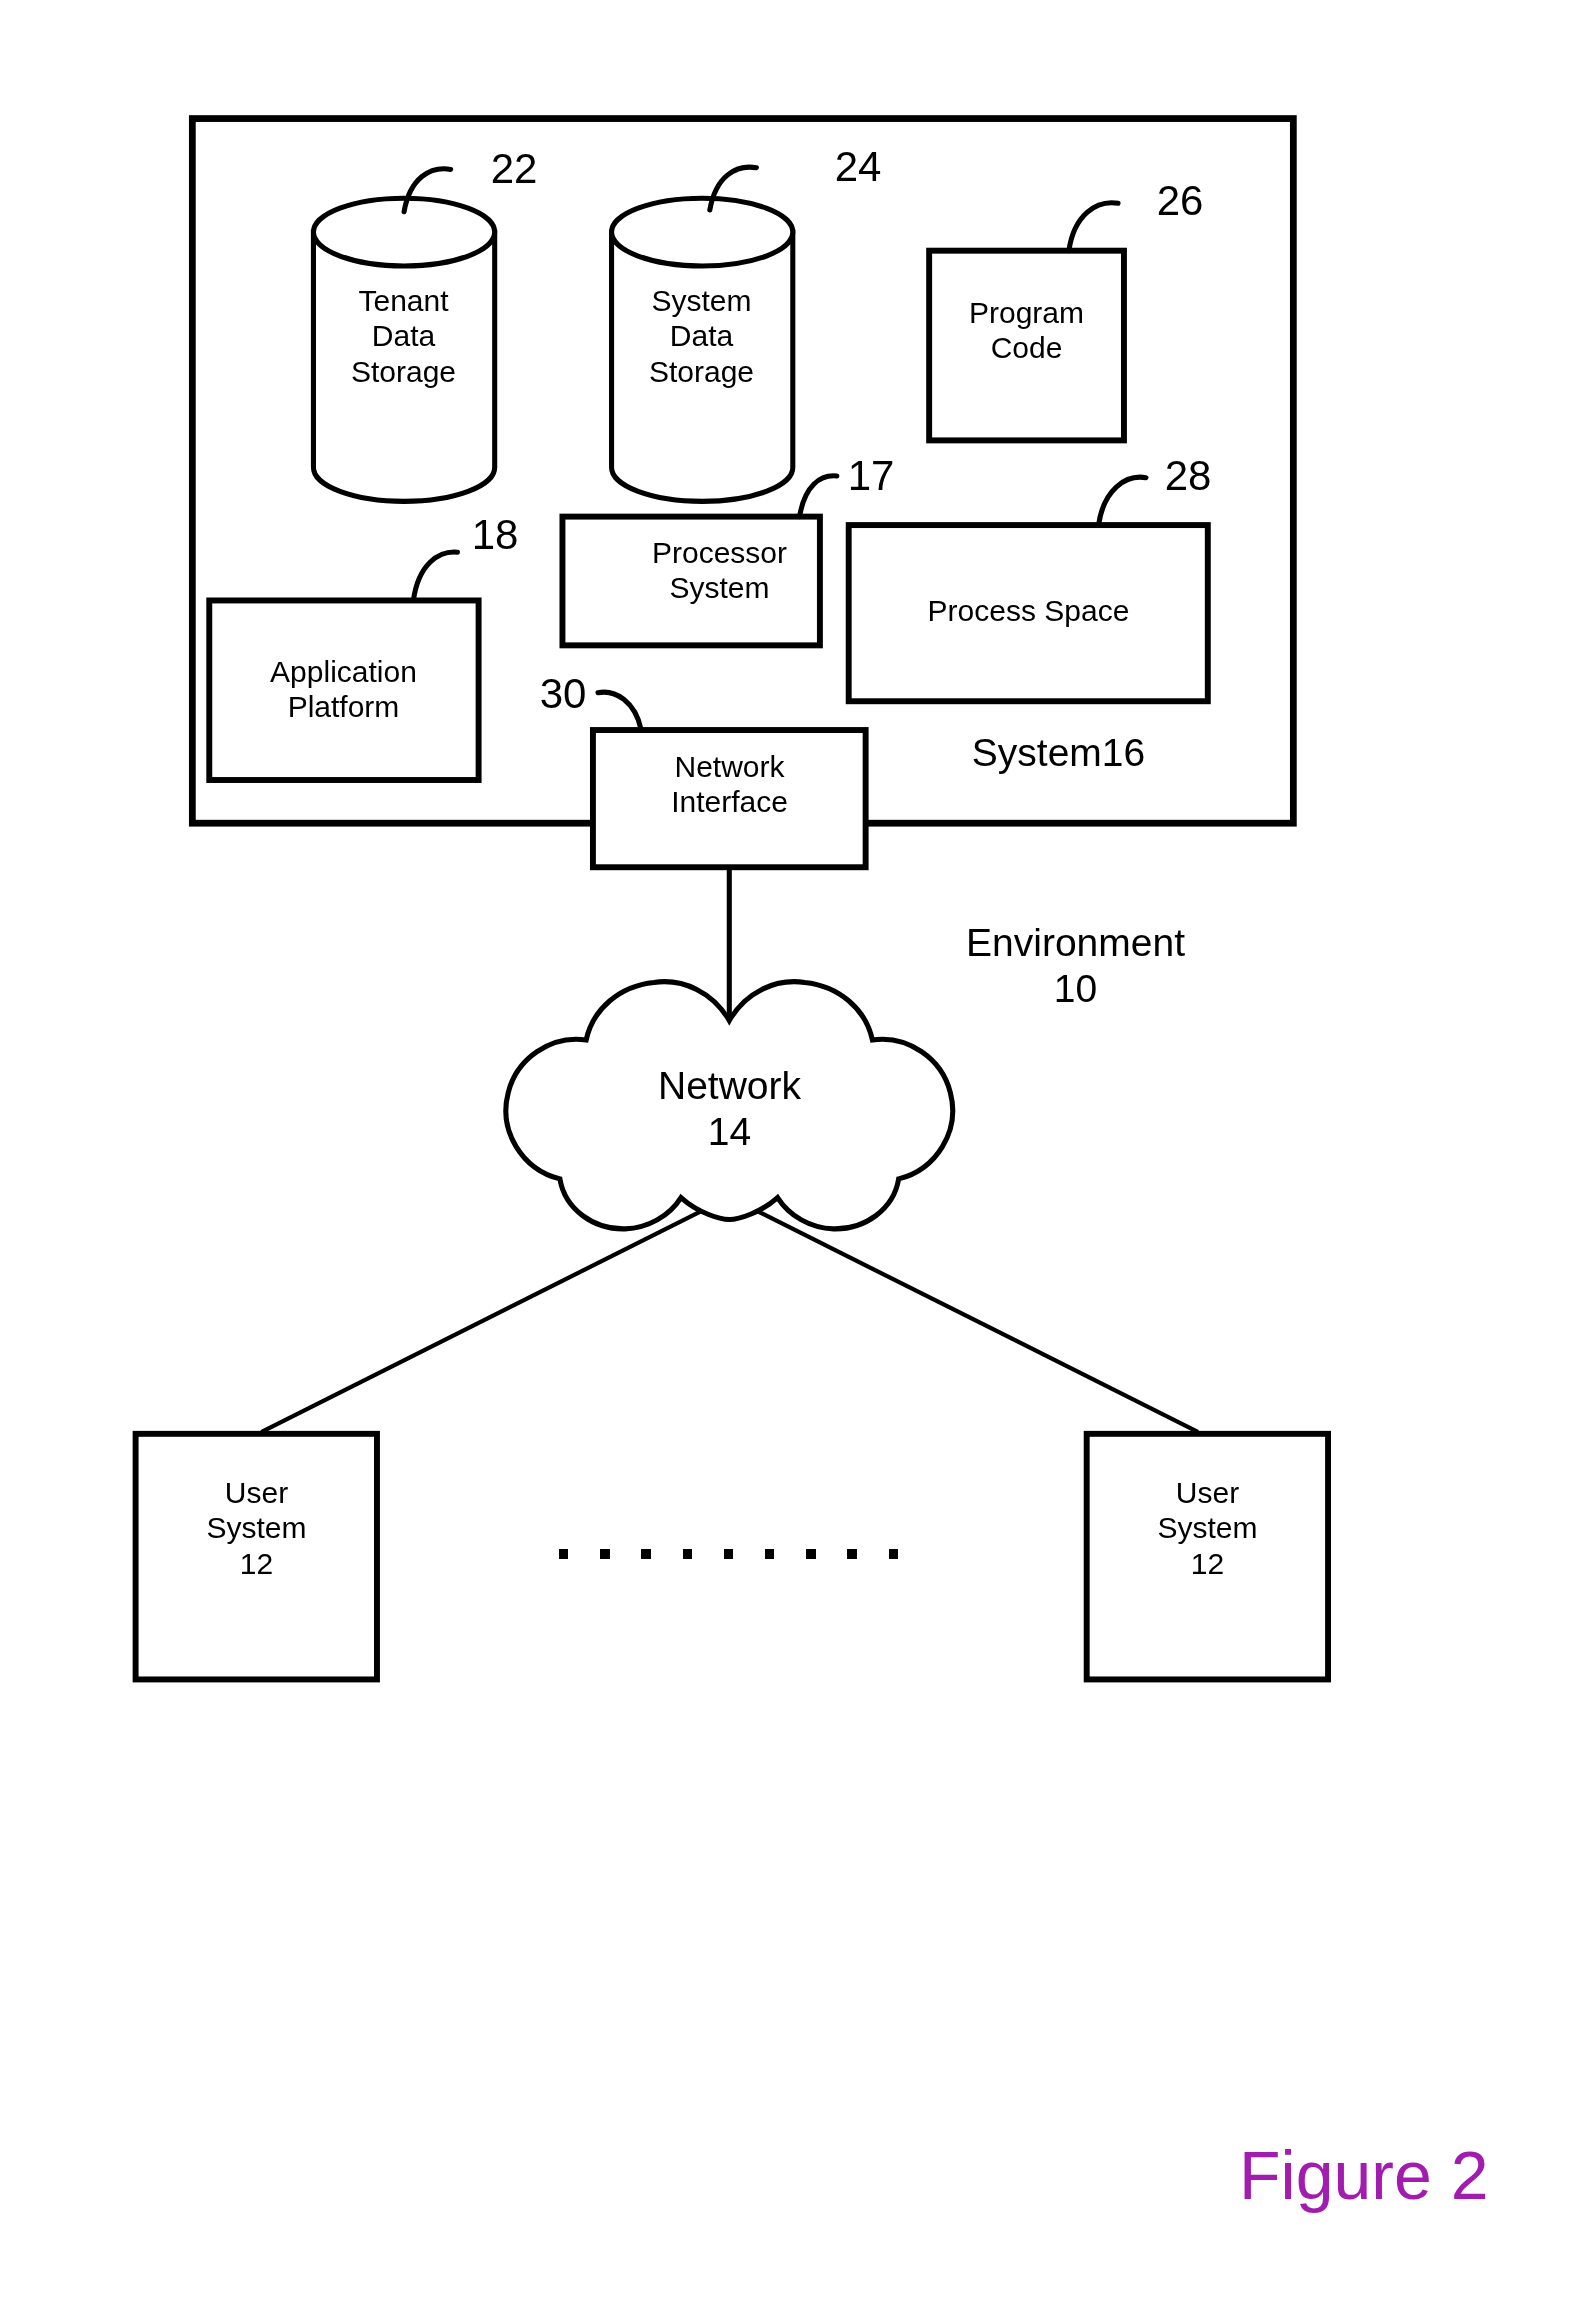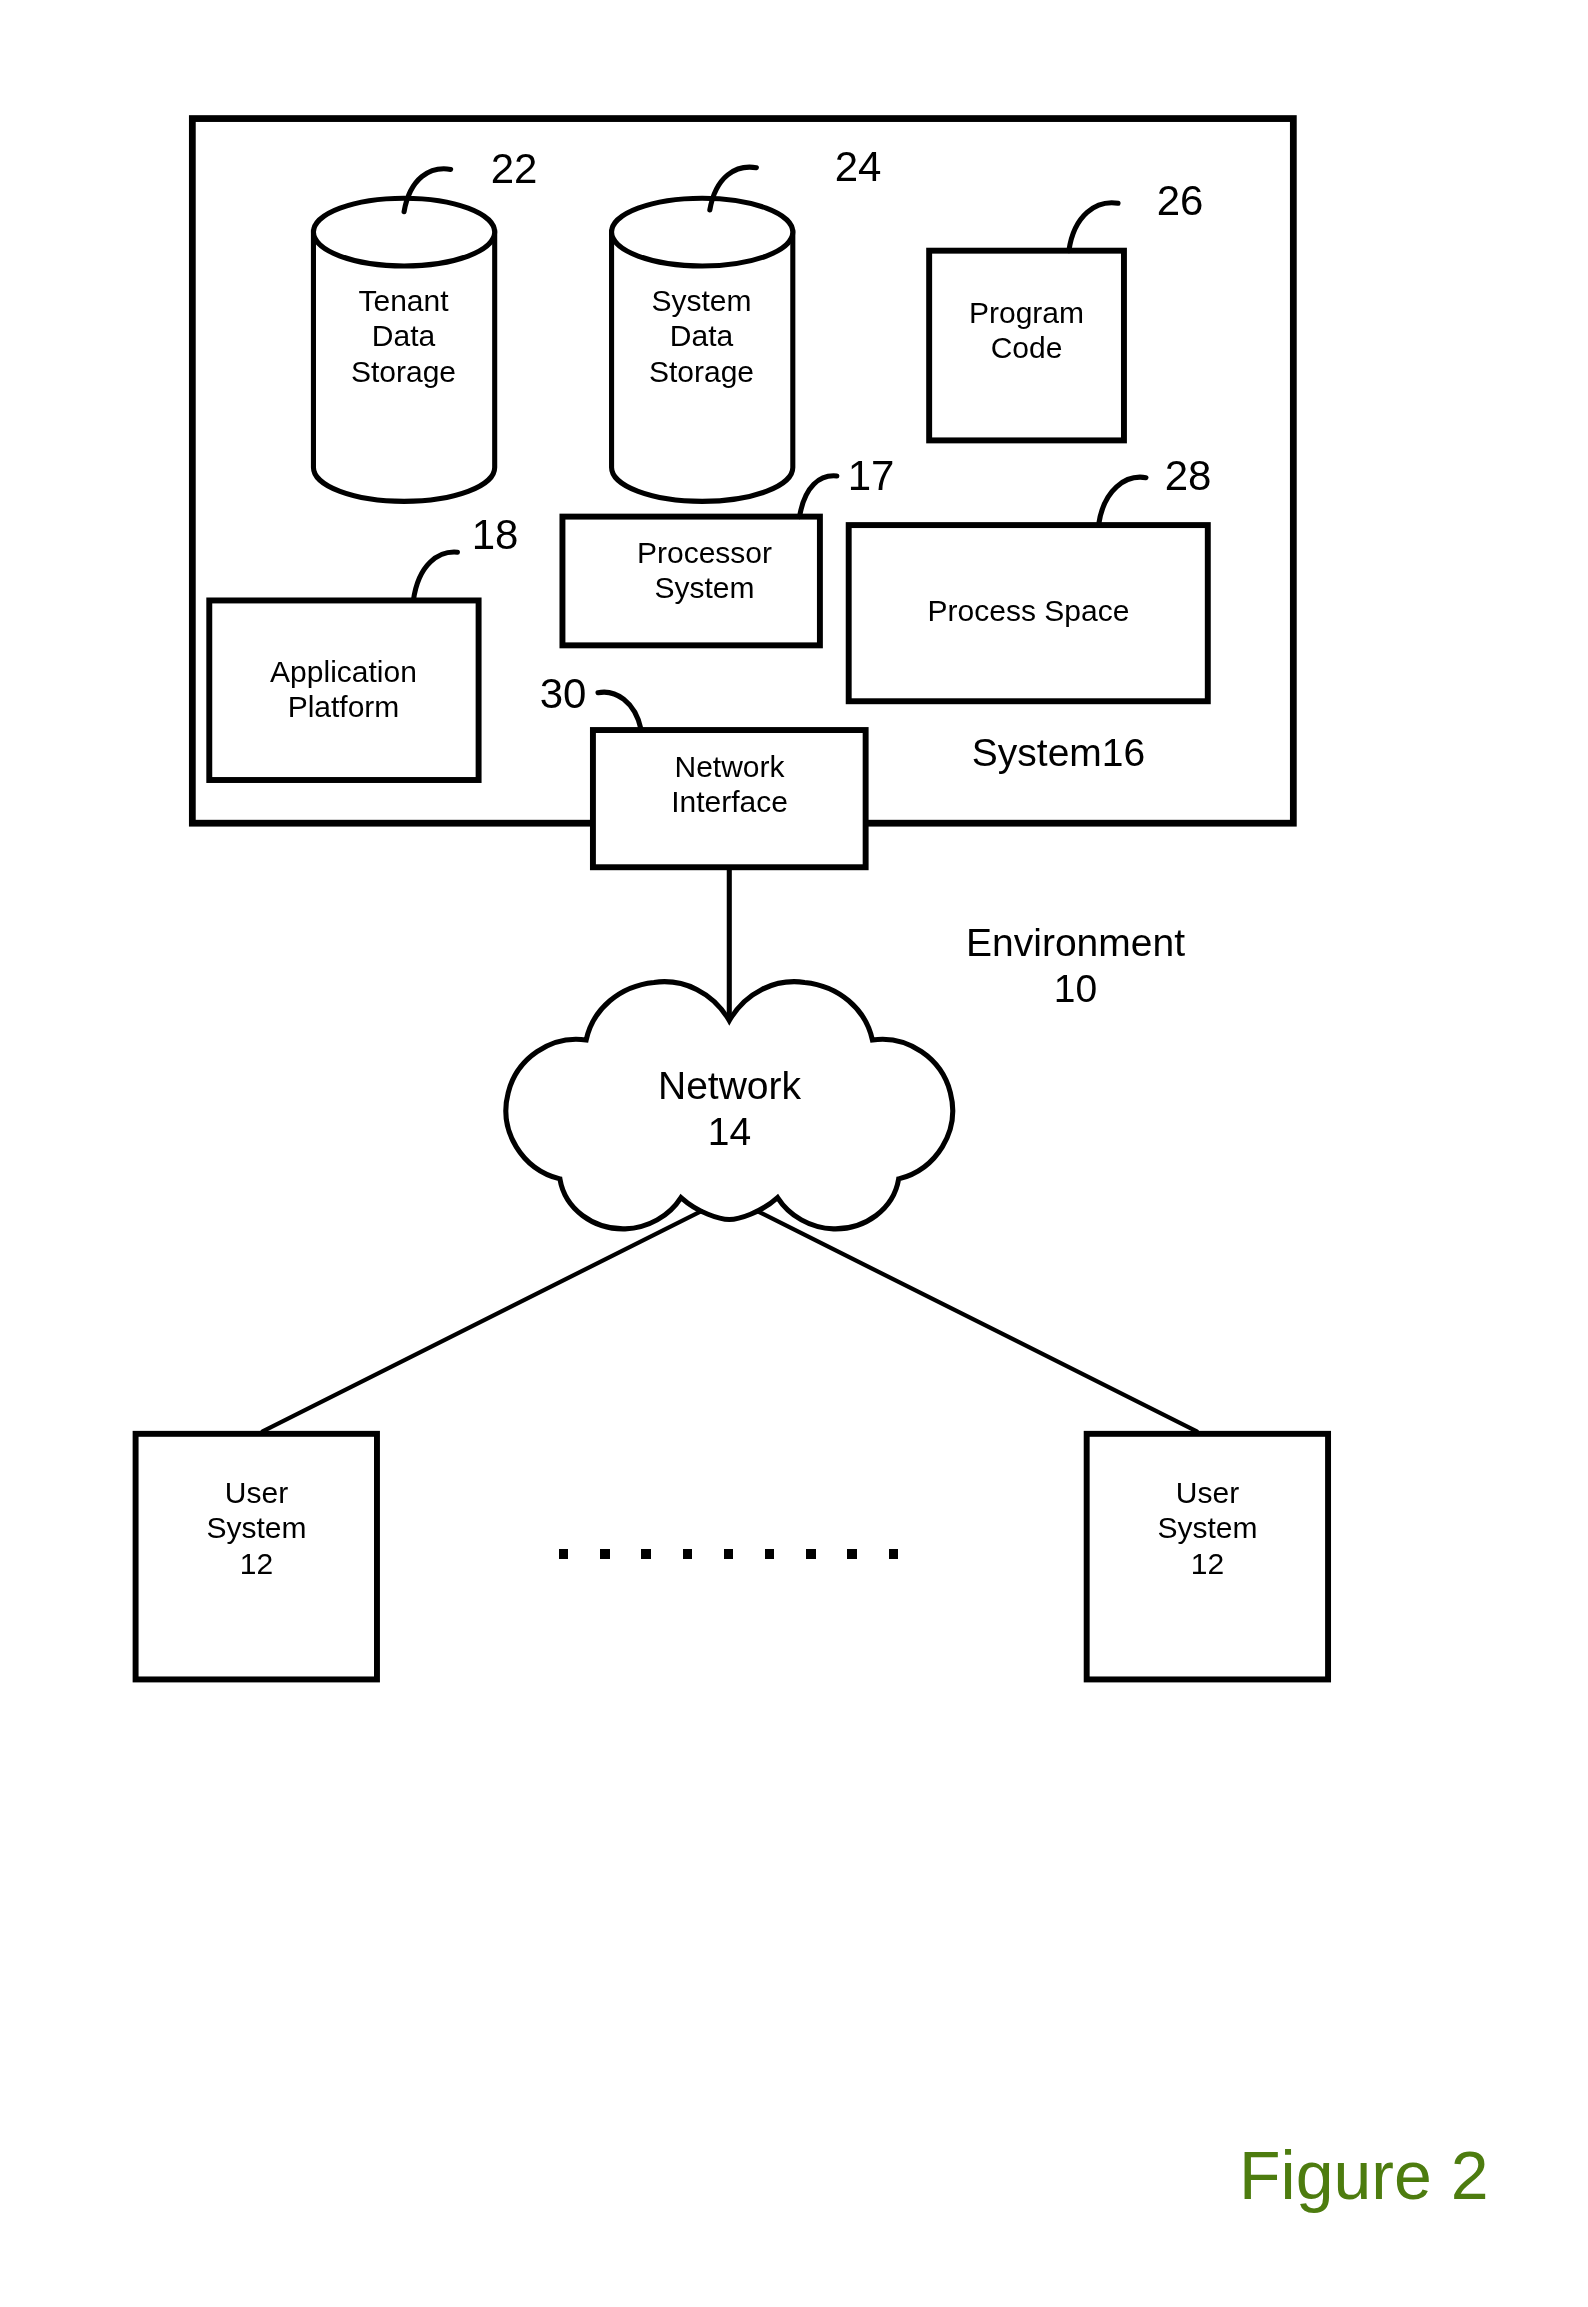--- a/index.html
+++ b/index.html
@@ -87,21 +87,21 @@
     font-size: 39px;
   }
   .u {
     text-underline-offset: 3.4px;
     text-decoration-thickness: 3.4px;
   }
   .figcap {
     position: absolute;
     font-size: 68px;
     white-space: pre;
-    color: #4d7c0f;
+    color: #a21caf;
   }
   .dots {
     position: absolute;
     display: flex;
     align-items: center;
     justify-content: space-between;
   }
   .dots i {
     display: block;
     width: 9.3px;
@@ -170,21 +170,21 @@
     <rect class="boxshape" x="1283" y="1693" width="285" height="290"></rect>
 
   </svg>
 
   <div class="lbl lbl-box" style="left:313px; top:283px; width:181px;"><span>Tenant</span><br><span>Data</span><br><span>Storage</span></div>
 
   <div class="lbl lbl-box" style="left:611px; top:283px; width:181px;"><span>System</span><br><span>Data</span><br><span>Storage</span></div>
 
   <div class="lbl lbl-box" style="left:929px; top:295px; width:195px;"><span>Program</span><br><span>Code</span></div>
 
-  <div class="lbl lbl-box" style="left:576px; top:535px; width:257px;"><span>Processor</span><br><span>System</span></div>
+  <div class="lbl lbl-box" style="left:591px; top:535px; width:257px;"><span>Processor</span><br><span>System</span></div>
 
   <div class="lbl lbl-box" style="left:849px; top:593px; width:359px;"><span>Process Space</span></div>
 
   <div class="lbl lbl-box" style="left:209px; top:654px; width:269px;"><span>Application</span><br><span>Platform</span></div>
 
   <div class="lbl lbl-box" style="left:593px; top:749px; width:273px;"><span>Network</span><br><span>Interface</span></div>
 
   <div class="lbl lbl-big" style="left:923px; top:730px; width:271px; text-align:center;"><span>System</span><span class="u">16</span></div>
 
   <div class="lbl lbl-big" style="left:923px; top:920px; width:305px;"><span>Environment</span><br><span class="u">10</span></div>

